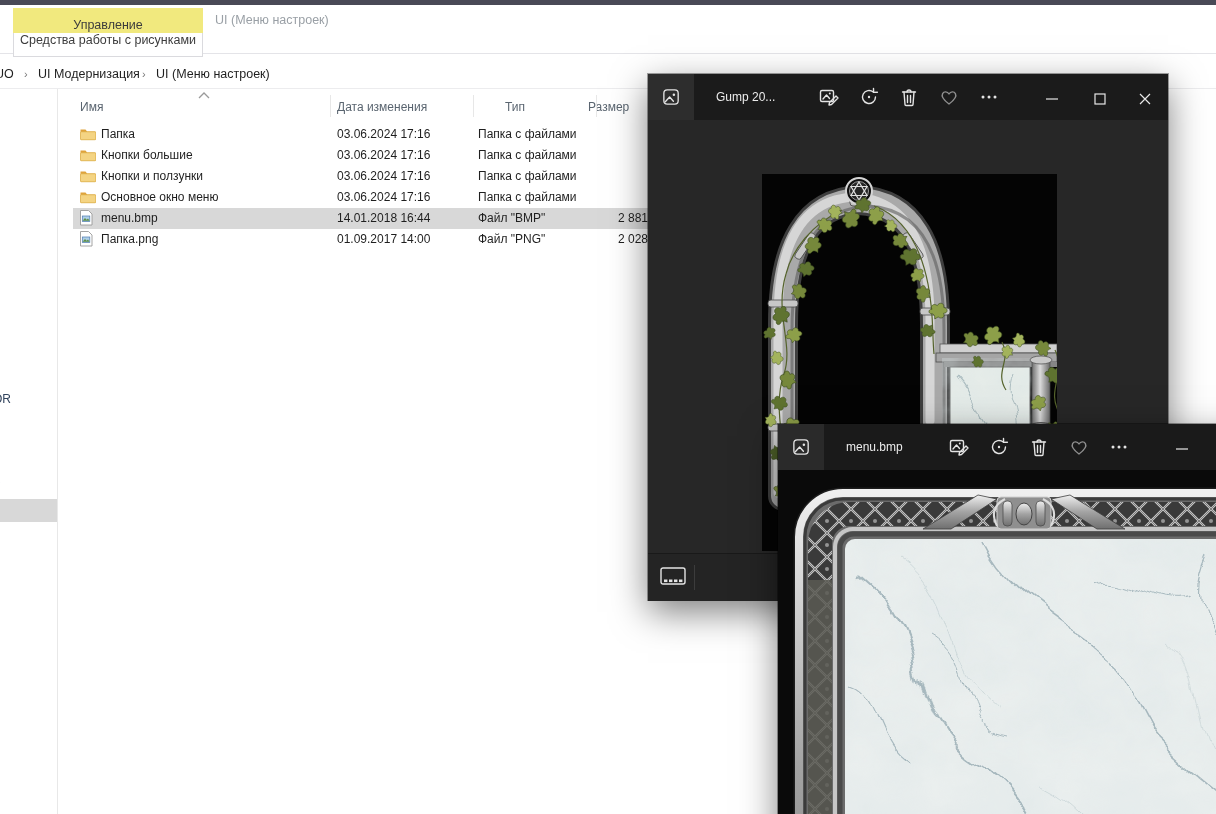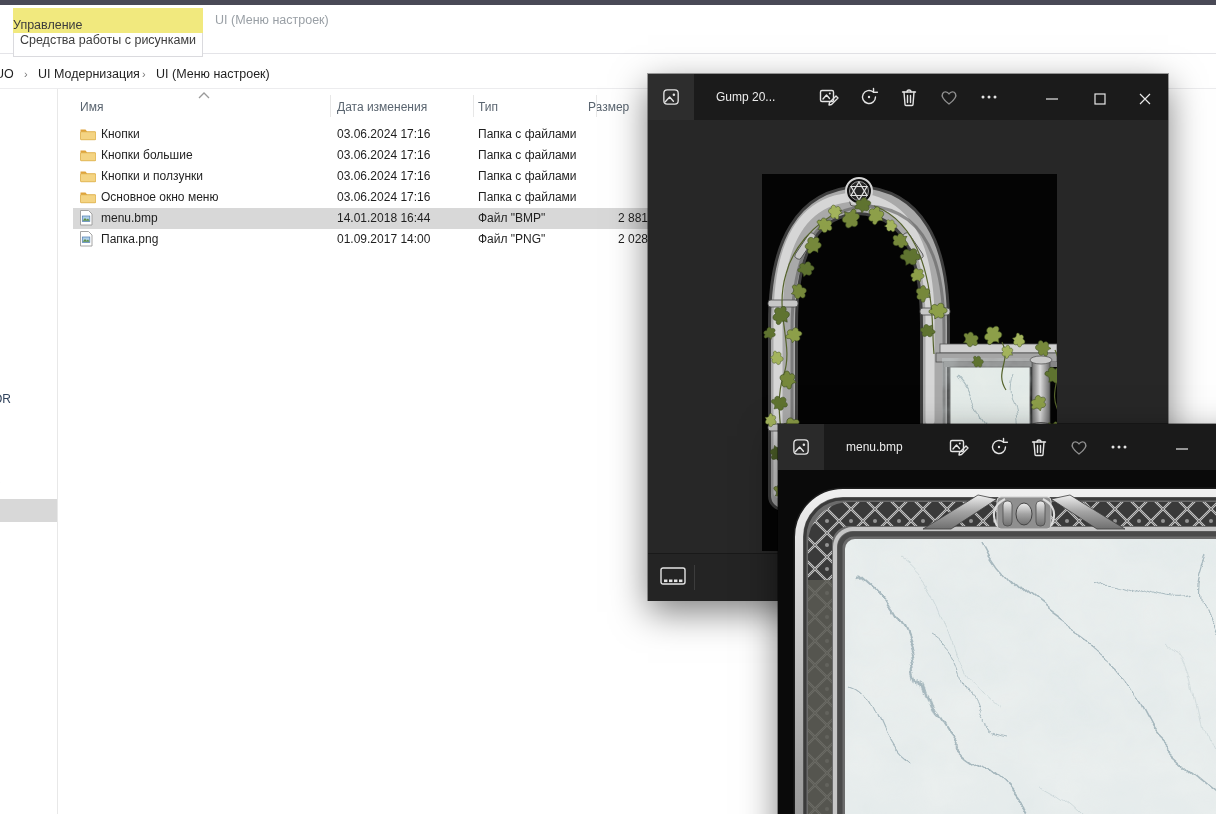--- a/index.html
+++ b/index.html
@@ -3,21 +3,21 @@
 <meta charset="utf-8">
 <style>
   html,body{margin:0;padding:0}
   body{position:relative;width:1216px;height:814px;overflow:hidden;background:#fff;
        font-family:"Liberation Sans",sans-serif;-webkit-font-smoothing:antialiased}
   .abs{position:absolute}
   
   .topstrip{left:0;top:0;width:1216px;height:5px;background:#494956}
   .hline{height:1px;background:#e4e4e8;left:0;width:1216px}
   .tab-manage{left:13px;top:8px;width:190px;height:33px;background:#f1e97e;color:#3c3c3c;
-              font-size:12.5px;display:flex;align-items:center;}
+              font-size:12.5px;display:flex;align-items:center;justify-content:center}
   .tab-tools{left:13px;top:33px;width:188px;height:23px;background:#fff;border:1px solid #dadade;border-top:none;
              color:#3c3c3c;font-size:12.5px;display:flex;align-items:flex-start;justify-content:center}
   .wintitle{left:215px;top:13px;font-size:12.5px;color:#9aa0a6}
   .crumbbar{left:0;top:61px;width:1216px;height:27px;background:#fff;border-bottom:1px solid #ececee}
   .crumb{top:67px;font-size:12.5px;color:#1f1f1f;white-space:nowrap}
   .crumbsep{top:68px;font-size:11px;color:#777}
   .sidebar-div{left:57px;top:89px;width:1px;height:725px;background:#e8e8e8}
   .sidefrag{font-size:12px;color:#33455e;white-space:nowrap}
   .sidesel{left:0;top:499px;width:57px;height:23px;background:#d8d8d8}
   .hdr{top:100px;font-size:12px;color:#5a6570;white-space:nowrap}
@@ -63,21 +63,21 @@
 <div class="abs sidebar-div"></div>
 <div class="abs sidefrag" style="left:-7px;top:392px">OR</div>
 <div class="abs sidefrag" style="left:-8px;top:472px">R</div>
 <div class="abs sidesel"></div>
 
 <div class="abs hdr" style="left:80px">Имя</div>
 <svg class="abs" style="left:198px;top:92px" width="12" height="7">
   <polyline points="1,6 6,1 11,6" fill="none" stroke="#9a9a9a" stroke-width="1.3"></polyline>
 </svg>
 <div class="abs hdr" style="left:337px">Дата изменения</div>
-<div class="abs hdr" style="left:478px">Тип</div>
+<div class="abs hdr" style="left:505px">Тип</div>
 <div class="abs hdr" style="left:588px">Размер</div>
 <div class="abs coldiv" style="left:330px"></div>
 <div class="abs coldiv" style="left:473px"></div>
 <div class="abs coldiv" style="left:596px"></div>
 
 <svg width="0" height="0" style="position:absolute">
   <defs>
     <g id="folder-ic">
       <path d="M0.5 2.5 h5 l1.6 2 H15 a0.8 0.8 0 0 1 0.8 0.8 V12 a0.8 0.8 0 0 1 -0.8 0.8 H1.3 A0.8 0.8 0 0 1 0.5 12 Z" fill="#dfa33c"></path>
       <rect x="0.5" y="4.8" width="15.3" height="8" rx="0.8" fill="#f4d483" stroke="#d8a93f" stroke-width="0.6"></rect>
@@ -87,21 +87,21 @@
       <rect x="2.3" y="6" width="7.5" height="5.5" fill="#aecfe8" stroke="#4e7bb0" stroke-width="0.7"></rect>
       <path d="M2.6 10.8 L5 8 L6.6 9.8 L8 8.6 L9.6 10.8 Z" fill="#5e8f46"></path>
     </g>
   </defs>
 </svg>
 
 <div class="abs lrow" style="top:124px">
   <svg class="fic" width="16" height="14">
       <use href="#folder-ic"></use>
     </svg>
-  <span class="cell c-name">Кнопки</span>
+  <span class="cell c-name">Папка</span>
   <span class="cell c-date">03.06.2024 17:16</span>
   <span class="cell c-type">Папка с файлами</span>
 </div>
 <div class="abs lrow" style="top:145px">
   <svg class="fic" width="16" height="14">
       <use href="#folder-ic"></use>
     </svg>
   <span class="cell c-name">Кнопки большие</span>
   <span class="cell c-date">03.06.2024 17:16</span>
   <span class="cell c-type">Папка с файлами</span>

